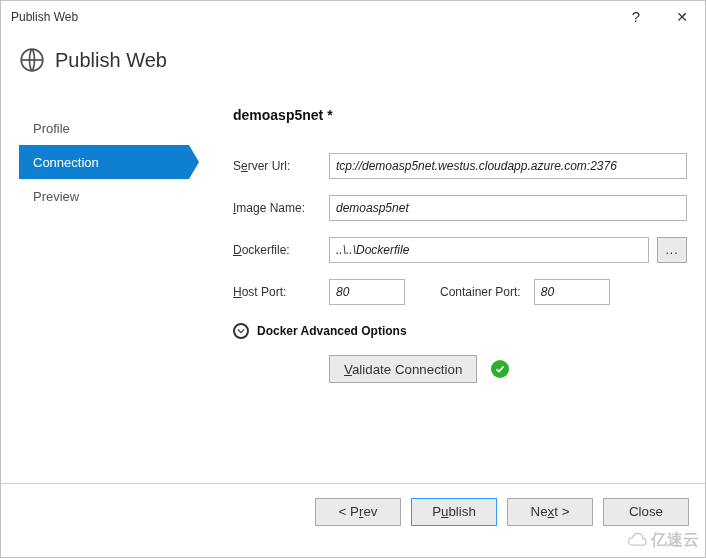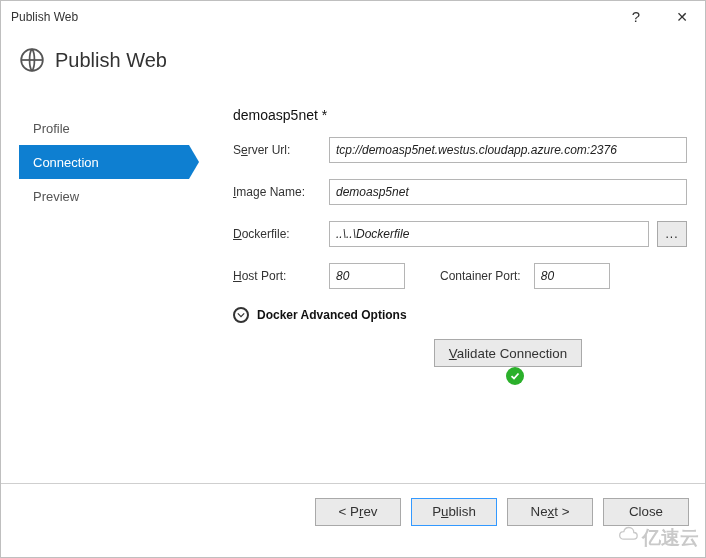--- a/index.html
+++ b/index.html
@@ -26,50 +26,50 @@
   .nav-item.active { background: #0e7fd1; color: #fff; }
   .nav-item.active::after {
     content: ""; position: absolute; right: -10px; top: 0;
     border-top: 17px solid transparent;
     border-bottom: 17px solid transparent;
     border-left: 10px solid #0e7fd1;
   }
 
   
   .form { flex: 1; padding-top: 16px; padding-left: 44px; }
-  .profile-name { font-size: 14px; font-weight: 400; margin-bottom: 14px; color: #111; }
+  .profile-name { font-size: 14px; font-weight: 700; margin-bottom: 30px; color: #111; }
   .row { display: flex; align-items: center; margin-bottom: 16px; }
   .label { width: 96px; color: #333; }
   .label .ul { text-decoration: underline; }
   .txt { height: 26px; border: 1px solid #b5b5b5; padding: 0 6px; font-size: 12px; background: #fff; color: #222; font-style: italic; }
   .txt.long { width: 358px; }
   .txt.medium { width: 320px; }
   .txt.small { width: 76px; }
   .browse-btn { width: 30px; height: 26px; margin-left: 8px; border: 1px solid #a9a9a9; background: #eaeaea; cursor: pointer; display: flex; align-items: center; justify-content: center; letter-spacing: 1px; }
   .ports-row { display: flex; align-items: center; gap: 13px; }
   .ports-row .plabel { color: #333; }
   .cp-lbl { margin-left: 22px; }
 
   .adv-row { display: flex; align-items: center; margin-top: 18px; margin-bottom: 16px; font-weight: 600; color: #111; cursor: pointer; }
   .adv-icon { width: 16px; height: 16px; border: 2px solid #333; border-radius: 50%; display: flex; align-items: center; justify-content: center; margin-right: 8px; }
   .adv-icon svg { width: 8px; height: 8px; }
 
-  .validate-row { display: flex; align-items: center; margin-left: 96px; flex-direction: column; }
+  .validate-row { display: flex; align-items: center; margin-left: 96px; }
   .validate-btn { height: 28px; padding: 0 14px; border: 1px solid #a9a9a9; background: #eaeaea; color: #333; cursor: pointer; }
   .validate-btn span .ul { text-decoration: underline; }
   .ok-icon { width: 18px; height: 18px; background: #2bb02b; border-radius: 50%; margin-left: 14px; display: flex; align-items: center; justify-content: center; }
   .ok-icon svg { width: 10px; height: 10px; }
 
   
   .footer { position: absolute; bottom: 18px; left: 0; right: 0; height: 56px; border-top: 1px solid #cfcfcf; display: flex; align-items: center; justify-content: flex-end; padding-right: 16px; gap: 10px; background: #fff; }
   .btn { min-width: 86px; height: 28px; border: 1px solid #a9a9a9; background: #eaeaea; color: #333; cursor: pointer; padding: 0 10px; display: flex; align-items: center; justify-content: center; }
   .btn.default { outline: 1px solid #3399ff; outline-offset: -1px; }
   .btn .ul { text-decoration: underline; }
 
-  .watermark { position: absolute; right: 6px; bottom: 6px; font-size: 19px; color: #c9c9c9; font-weight: 600; pointer-events: none; display: flex; gap: 4px; }
+  .watermark { position: absolute; right: 6px; bottom: 6px; font-size: 16px; color: #c9c9c9; font-weight: 600; pointer-events: none; display: flex; align-items: center; gap: 4px; }
   .watermark svg { width: 20px; height: 20px; stroke: #c9c9c9; }
 </style>
 </head>
 <body>
 
 <div class="titlebar">
   <div class="titlebar-title">Publish Web</div>
   <div class="titlebar-btn titlebar-help">?</div>
   <div class="titlebar-btn">✕</div>
 </div>

